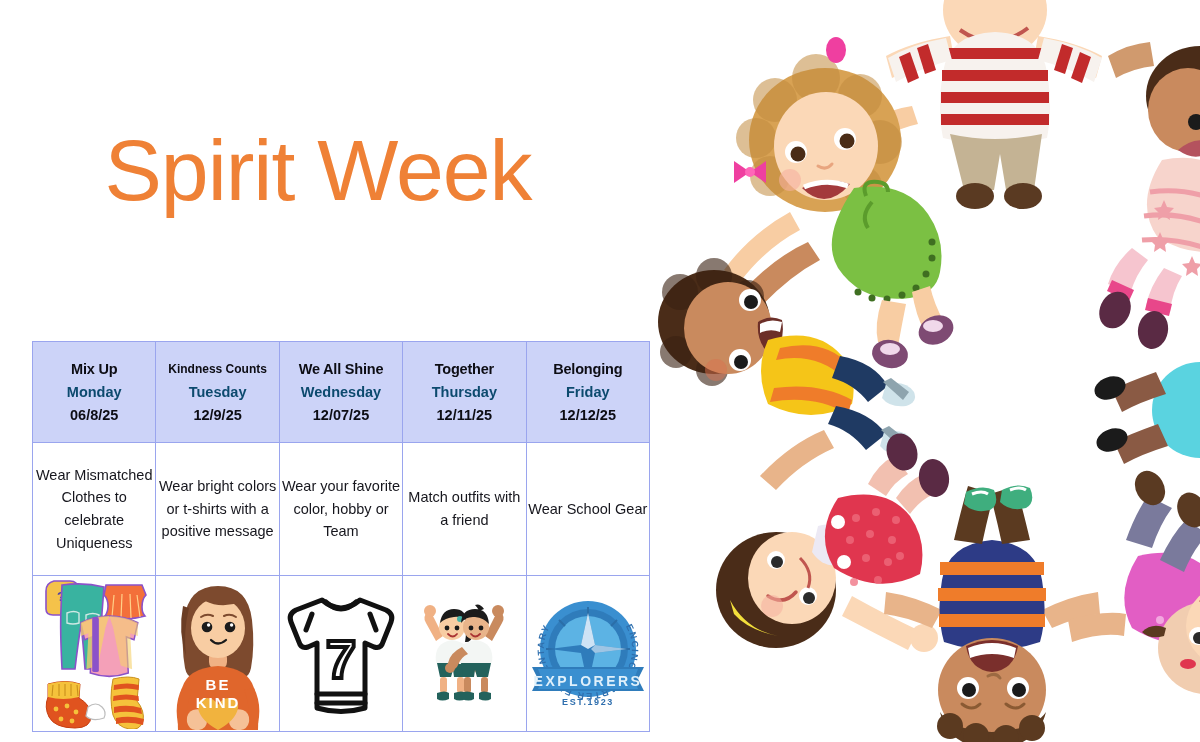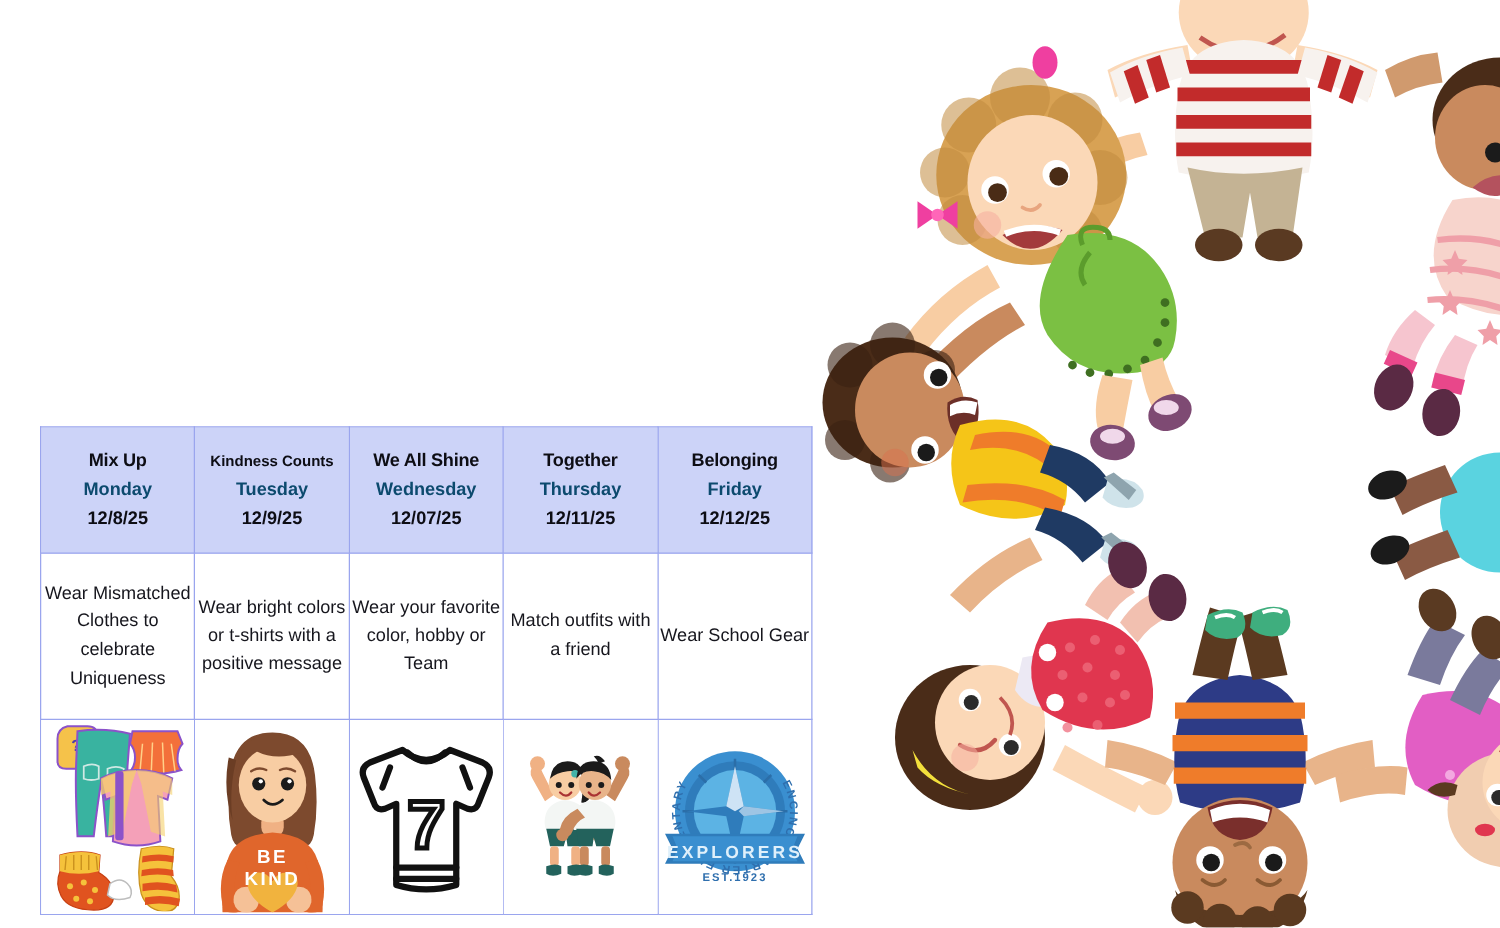--- a/index.html
+++ b/index.html
@@ -88,29 +88,30 @@
 
   
   .kids-art{position:absolute;left:640px;top:0;width:560px;height:742px;}
 </style>
 </head>
 <body>
 
 <div id="page">
 
   <div class="title-block">
+    <div class="title-line title-2">Spirit Week</div>
   </div>
 
   <table class="cal">
     <thead>
       <tr>
         <th>
           <span class="hdr-theme">Mix Up</span>
           <span class="hdr-day">Monday</span>
-          <span class="hdr-date">12/8/25</span>
+          <span class="hdr-date">06/8/25</span>
         </th>
         <th>
           <span class="hdr-theme small">Kindness Counts</span>
           <span class="hdr-day">Tuesday</span>
           <span class="hdr-date">12/9/25</span>
         </th>
         <th>
           <span class="hdr-theme">We  All Shine</span>
           <span class="hdr-day">Wednesday</span>
           <span class="hdr-date">12/07/25</span>

